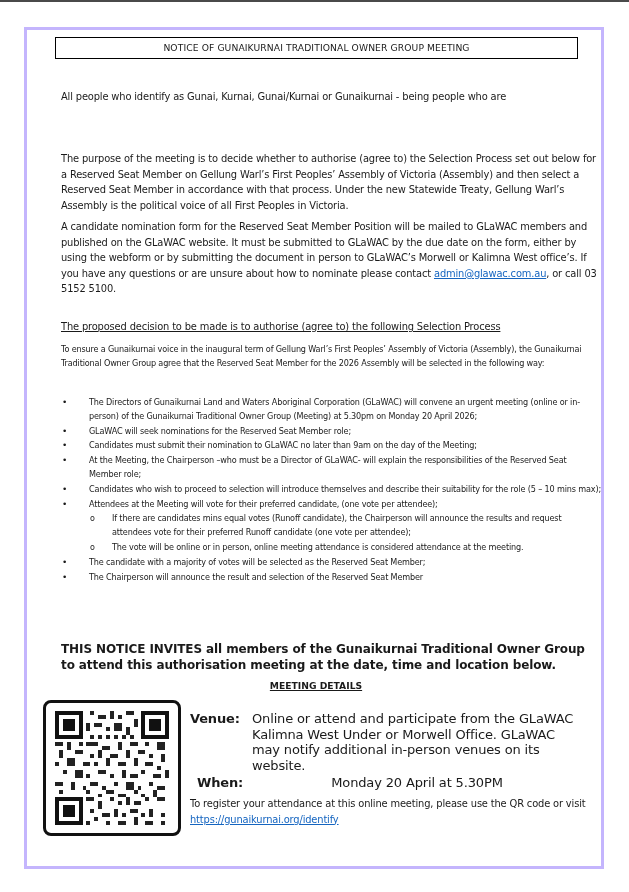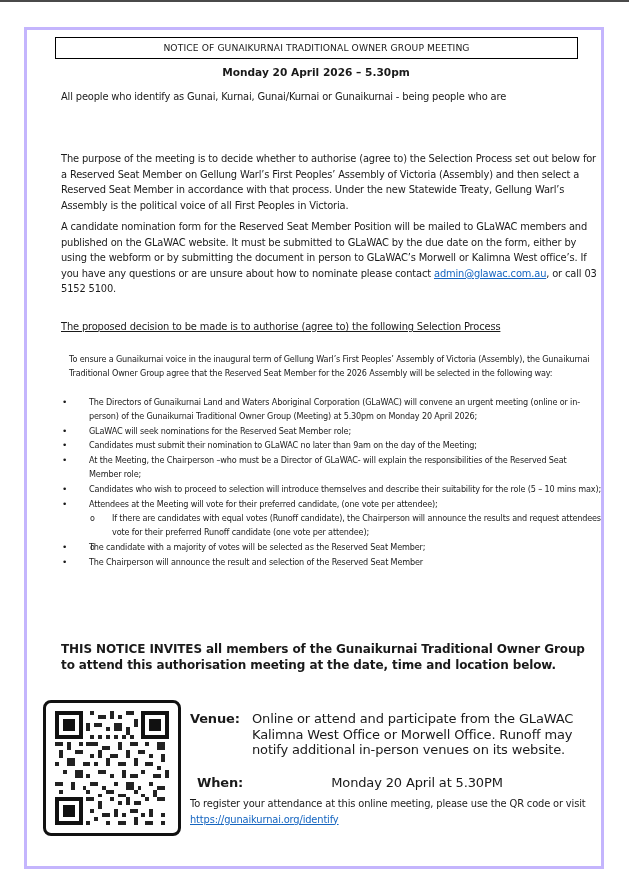--- a/index.html
+++ b/index.html
@@ -29,21 +29,21 @@
   .p3 { top: 189px; }
   .link { color: #1565c0; text-decoration: underline; }
   .decision {
     position: absolute; left: 34px; top: 291px; width: 540px;
     font-size: 9.9px; text-decoration: underline; letter-spacing: -0.15px;
   }
   .small {
     position: absolute; left: 34px; width: 540px;
     font-size: 8.1px; line-height: 13.8px; letter-spacing: -0.15px;
   }
-  .intro { top: 323px; margin-left: 8px; }
+  .intro { top: 313px; }
   .list { position: absolute; left: 34px; top: 366px; width: 540px; font-size: 8.1px; line-height: 13.8px; letter-spacing: -0.15px; }
   .li { position: relative; padding-left: 28px; margin-bottom: 1px; }
   .li .bullet { position: absolute; left: 1px; top: 0; font-size: 9px; }
   .sub { position: relative; padding-left: 51px; margin-bottom: 1px; }
   .sub .bullet { position: absolute; left: 29px; top: 0; font-size: 8px; }
   .invite {
     position: absolute; left: 34px; top: 611px; width: 540px;
     font-size: 12px; line-height: 16px; font-weight: bold; letter-spacing: -0.1px;
   }
   .invite .norm { font-weight: bold; }
@@ -66,49 +66,49 @@
     font-size: 9.9px; line-height: 15.6px; letter-spacing: -0.15px;
   }
 </style>
 </head>
 <body>
 
 <div class="topbar"></div>
 
 <div class="page">
   <div class="title-box">NOTICE OF GUNAIKURNAI TRADITIONAL OWNER GROUP MEETING</div>
-  <div class="date-heading">Monday 20 April 2026 – 5.30pm</div>
 
   <div class="p p1a">All people who identify as Gunai, Kurnai, Gunai/Kurnai or Gunaikurnai - being people who are</div>
   <div class="p p2">The purpose of the meeting is to decide whether to authorise (agree to) the Selection Process set out below for a Reserved Seat Member on Gellung Warl’s First Peoples’ Assembly of Victoria (Assembly) and then select a Reserved Seat Member in accordance with that process. Under the new Statewide Treaty, Gellung Warl’s Assembly is the political voice of all First Peoples in Victoria.</div>
   <div class="p p3">
     <span>A candidate nomination form for the Reserved Seat Member Position will be mailed to GLaWAC members and published on the GLaWAC website. It must be submitted to GLaWAC by the due date on the form, either by using the webform or by submitting the document in person to GLaWAC’s Morwell or Kalimna West office’s. If you have any questions or are unsure about how to nominate please contact </span><a class="link">admin@glawac.com.au</a><span>, or call 03 5152 5100.</span>
   </div>
 
   <div class="decision">The proposed decision to be made is to authorise (agree to) the following Selection Process</div>
 
   <div class="small intro">To ensure a Gunaikurnai voice in the inaugural term of Gellung Warl’s First Peoples’ Assembly of Victoria (Assembly), the Gunaikurnai Traditional Owner Group agree that the Reserved Seat Member for the 2026 Assembly will be selected in the following way:</div>
 
   <div class="list">
     <div class="li"><span class="bullet">•</span><span>The Directors of Gunaikurnai Land and Waters Aboriginal Corporation (GLaWAC) will convene an urgent meeting (online or in-person) of the Gunaikurnai Traditional Owner Group (Meeting) at 5.30pm on Monday 20 April 2026;</span></div>
     <div class="li"><span class="bullet">•</span><span>GLaWAC will seek nominations for the Reserved Seat Member role;</span></div>
     <div class="li"><span class="bullet">•</span><span>Candidates must submit their nomination to GLaWAC no later than 9am on the day of the Meeting;</span></div>
     <div class="li"><span class="bullet">•</span><span>At the Meeting, the Chairperson –who must be a Director of GLaWAC- will explain the responsibilities of the Reserved Seat Member role;</span></div>
     <div class="li"><span class="bullet">•</span><span>Candidates who wish to proceed to selection will introduce themselves and describe their suitability for the role (5 – 10 mins max);</span></div>
     <div class="li"><span class="bullet">•</span><span>Attendees at the Meeting will vote for their preferred candidate, (one vote per attendee);</span></div>
-    <div class="sub"><span class="bullet">o</span><span>If there are candidates with equal votes (Runoff candidate), the Chairperson will announce the results and request attendees vote for their preferred Runoff candidate (one vote per attendee);</span></div>
-    <div class="sub"><span class="bullet">o</span></div>
+    <div class="sub"><span class="bullet">o</span><span>If there are candidates mins equal votes (Runoff candidate), the Chairperson will announce the results and request attendees vote for their preferred Runoff candidate (one vote per attendee);</span></div>
+    <div class="sub"><span class="bullet">o</span><span>The vote will be online or in person, online meeting attendance is considered attendance at the meeting.</span></div>
     <div class="li"><span class="bullet">•</span><span>The candidate with a majority of votes will be selected as the Reserved Seat Member;</span></div>
     <div class="li"><span class="bullet">•</span><span>The Chairperson will announce the result and selection of the Reserved Seat Member</span></div>
   </div>
 
   <div class="invite">
     <span>THIS NOTICE INVITES</span><span class="norm"> all members of the Gunaikurnai Traditional Owner Group to attend this authorisation meeting at the date, time and location below.</span>
   </div>
 
+  <div class="details-heading">MEETING DETAILS</div>
 
   <div class="qr">
     <svg viewBox="0 0 29 29" shape-rendering="crispEdges">
       <rect x="0" y="0" width="7" height="7" fill="#111"></rect>
         <rect x="1" y="1" width="5" height="5" fill="#fff"></rect>
         <rect x="2" y="2" width="3" height="3" fill="#111"></rect>
       <rect x="22" y="0" width="7" height="7" fill="#111"></rect>
         <rect x="23" y="1" width="5" height="5" fill="#fff"></rect>
         <rect x="24" y="2" width="3" height="3" fill="#111"></rect>
       <rect x="0" y="22" width="7" height="7" fill="#111"></rect>
@@ -209,21 +209,21 @@
           <rect x="16" y="28" width="2" height="1"></rect>
           <rect x="20" y="27" width="1" height="2"></rect>
           <rect x="23" y="28" width="2" height="1"></rect>
           <rect x="27" y="28" width="1" height="1"></rect>
       </g>
     </svg>
   </div>
 
   <div class="venue-row row-venue">
     <span class="venue-label">Venue:</span>
-    <span class="venue-value">Online or attend and participate from the GLaWAC Kalimna West Office or Morwell Office. Runoff may notify additional in-person venues on its website.</span>
+    <span class="venue-value">Online or attend and participate from the GLaWAC Kalimna West Under or Morwell Office. GLaWAC may notify additional in-person venues on its website.</span>
   </div>
   <div class="venue-row row-when">
     <span class="venue-label">When:</span>
     <span class="venue-value">Monday 20 April at 5.30PM</span>
   </div>
   <div class="register">
     <span>To register your attendance at this online meeting, please use the QR code or visit </span><a class="link">https://gunaikurnai.org/identify</a>
   </div>
 </div>
 

